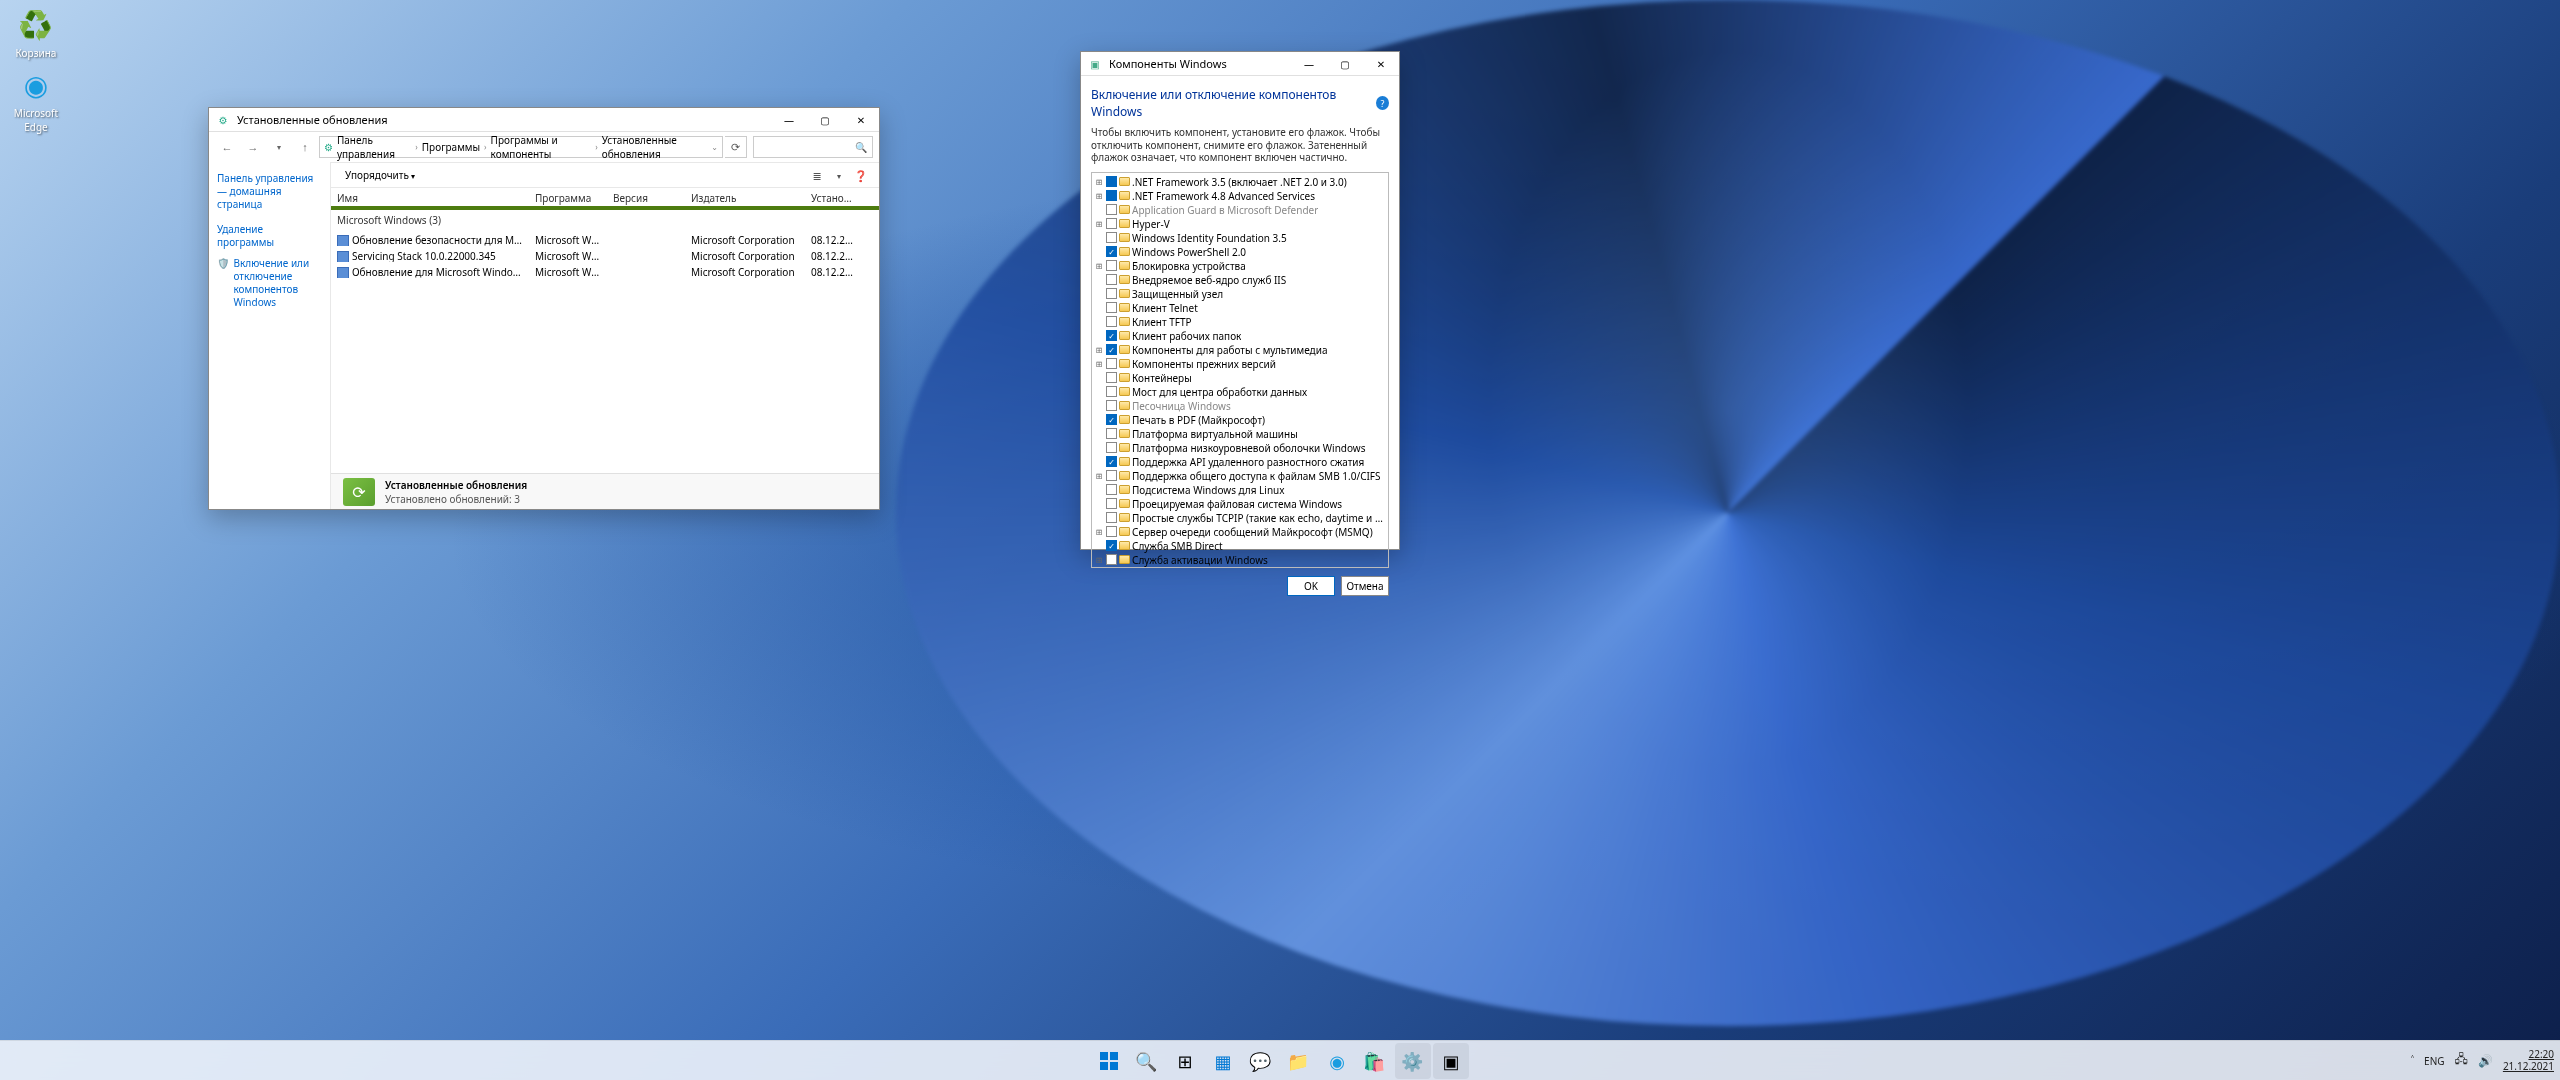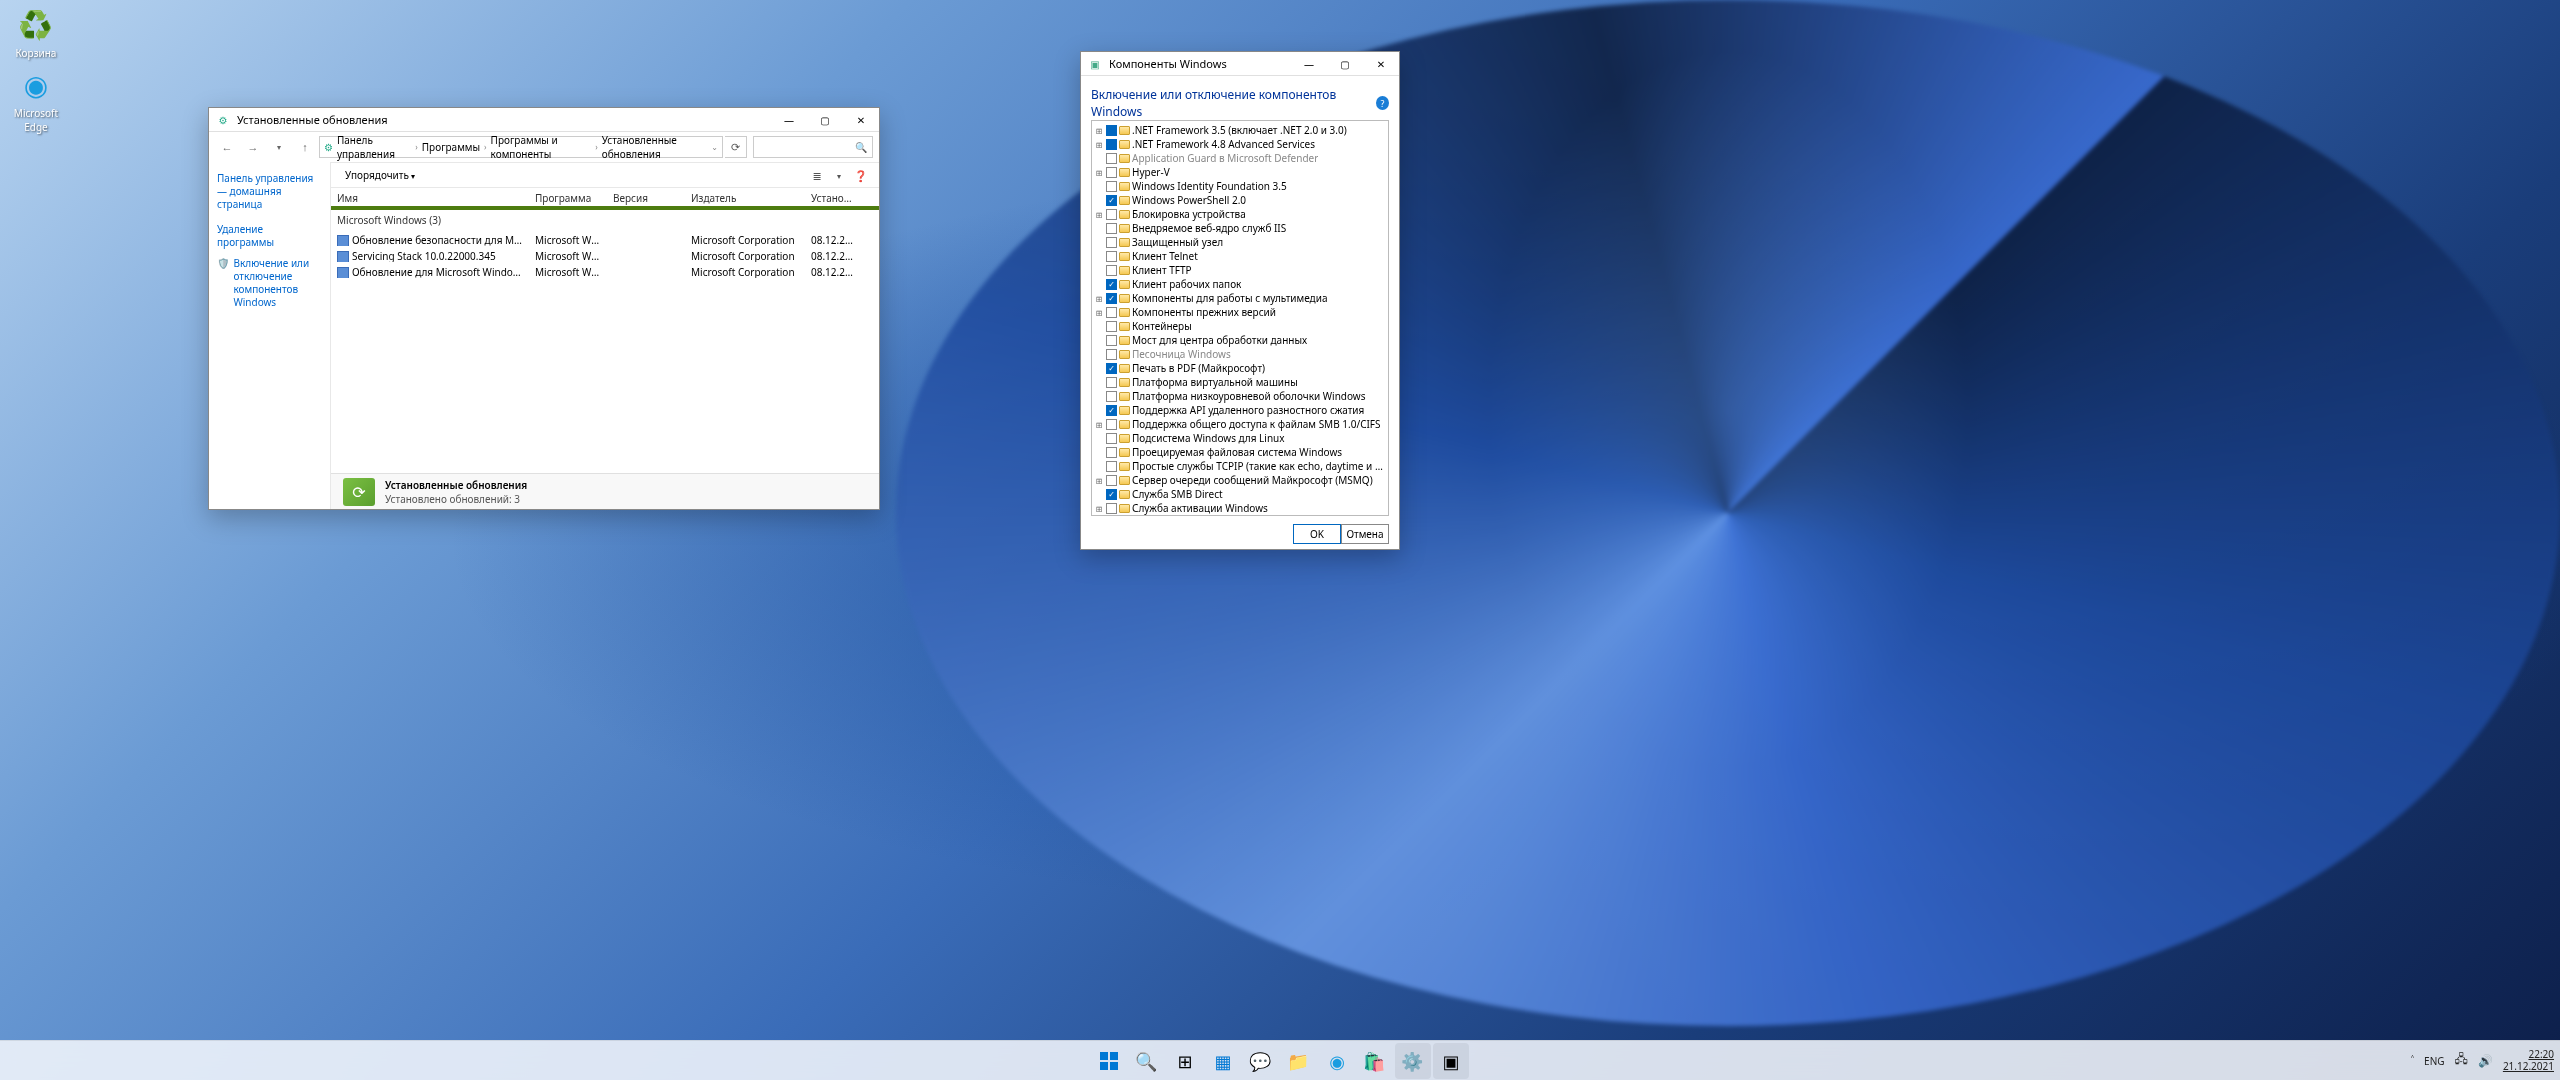--- a/index.html
+++ b/index.html
@@ -62,21 +62,21 @@
 .tree { border: 1px solid #bbb; height: 396px; overflow-y: auto; font-size: 10px; padding: 2px 0; }
 .tree-row { display:flex; align-items:center; height: 14px; padding: 0 2px; gap: 2px; white-space: nowrap; cursor:pointer;}
 .expander { width: 10px; text-align:center; color:#666; font-size: 8px; flex-shrink:0;}
 .cb { width: 11px; height: 11px; border: 1px solid #888; background: #fff; flex-shrink:0; display:flex;align-items:center;justify-content:center;font-size:8px;line-height:1;}
 .cb.checked { background: #0067c0; border-color:#0067c0; color:#fff;}
 .cb.checked::after { content:"✓"; }
 .cb.filled { background: #0067c0; border-color:#0067c0;}
 .fldr { width: 11px; height: 9px; background: linear-gradient(#ffe9a8,#f5c852); border:1px solid #cca030; border-radius:1px; flex-shrink:0;}
 .tree-row .lbl { overflow:hidden;text-overflow:ellipsis; }
 .tree-row .lbl.disabled { color:#888; }
-.dlg-btns { display:flex; justify-content:flex-end; gap:0; padding: 8px 10px; }
+.dlg-btns { display:flex; justify-content:flex-end; gap:6px; padding: 8px 10px; }
 .dlg-btn { min-width: 48px; height: 20px; font-size: 10px; border: 1px solid #888; background: #fff; cursor: pointer; }
 .dlg-btn.primary { border-color: #0067c0; }
 
 
 .taskbar { position: absolute; left: 0; right: 0; bottom: 0; height: 40px; background: rgba(242,246,252,0.88); backdrop-filter: blur(10px); border-top: 1px solid rgba(0,0,0,0.08); display:flex; align-items:center; }
 .tb-center { position:absolute; left:50%; transform:translateX(-50%); display:flex; gap: 2px; }
 .tb-item { width: 36px; height: 36px; display:flex;align-items:center;justify-content:center; cursor:pointer; border-radius:4px; font-size:18px; }
 .tb-right { position:absolute; right: 6px; display:flex; align-items:center; gap: 10px; font-size: 10px; color:#222; }
 .tb-clock { text-align: right; line-height: 1.15; font-size: 10px; text-decoration: underline; }
 .tray-ico { font-size: 12px; cursor:pointer; }
@@ -193,20 +193,21 @@
     <div class="t-title">Компоненты Windows</div>
     <div class="t-btn">—</div>
     <div class="t-btn">▢</div>
     <div class="t-btn close">✕</div>
   </div>
   <div class="feat-body">
     <div class="feat-h">
       <span>Включение или отключение компонентов Windows</span>
       <span class="help">?</span>
     </div>
+    <div class="feat-desc">Чтобы включить компонент, установите его флажок. Чтобы отключить компонент, снимите его флажок. Затененный флажок означает, что компонент включен частично.</div>
     <div class="tree" id="tree-target">
         <div class="tree-row">
           <span class="expander" style="margin-left:0px">⊞</span>
           <span class="cb filled"></span>
           <span class="fldr"></span>
           <span class="lbl">.NET Framework 3.5 (включает .NET 2.0 и 3.0)</span>
         </div>
         <div class="tree-row">
           <span class="expander" style="margin-left:0px">⊞</span>
           <span class="cb filled"></span>

